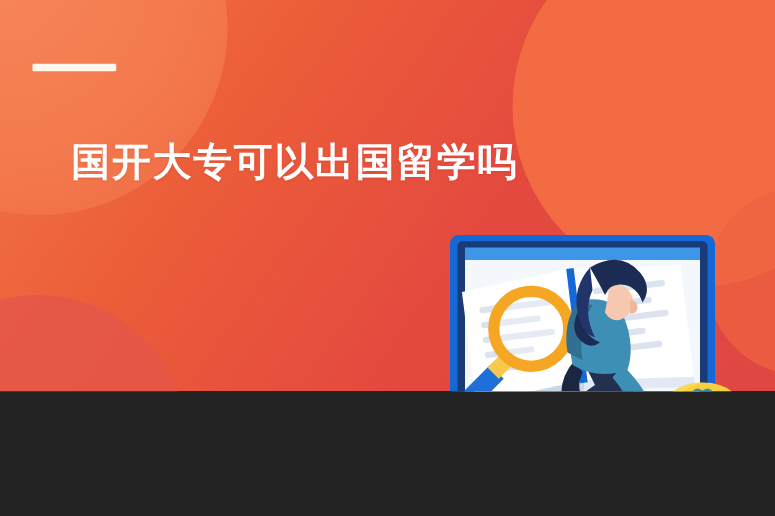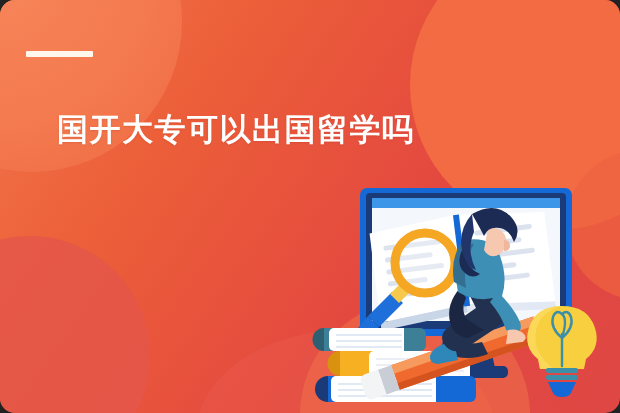--- a/index.html
+++ b/index.html
@@ -1,22 +1,21 @@
 <!DOCTYPE html>
 <html><head>
 <meta charset="utf-8">
 <style>
   html,body{margin:0;padding:0;background:#222;}
   *{box-sizing:border-box;}
   #stage{
     position:relative;
-    width:620px;height:413px;
+    width:620px;height:313px;
     overflow:hidden;
     font-family:"Liberation Sans","DejaVu Sans",sans-serif;
-    border-radius:15px;
   }
 
   
   .bg-base{
     position:absolute;inset:0;
     background:linear-gradient(125deg,#F2764A 0%,#EC5F39 28%,#E4493F 62%,#DF4744 100%);
   }
   .blob{position:absolute;border-radius:50%;}
   
   .blob-tl{

